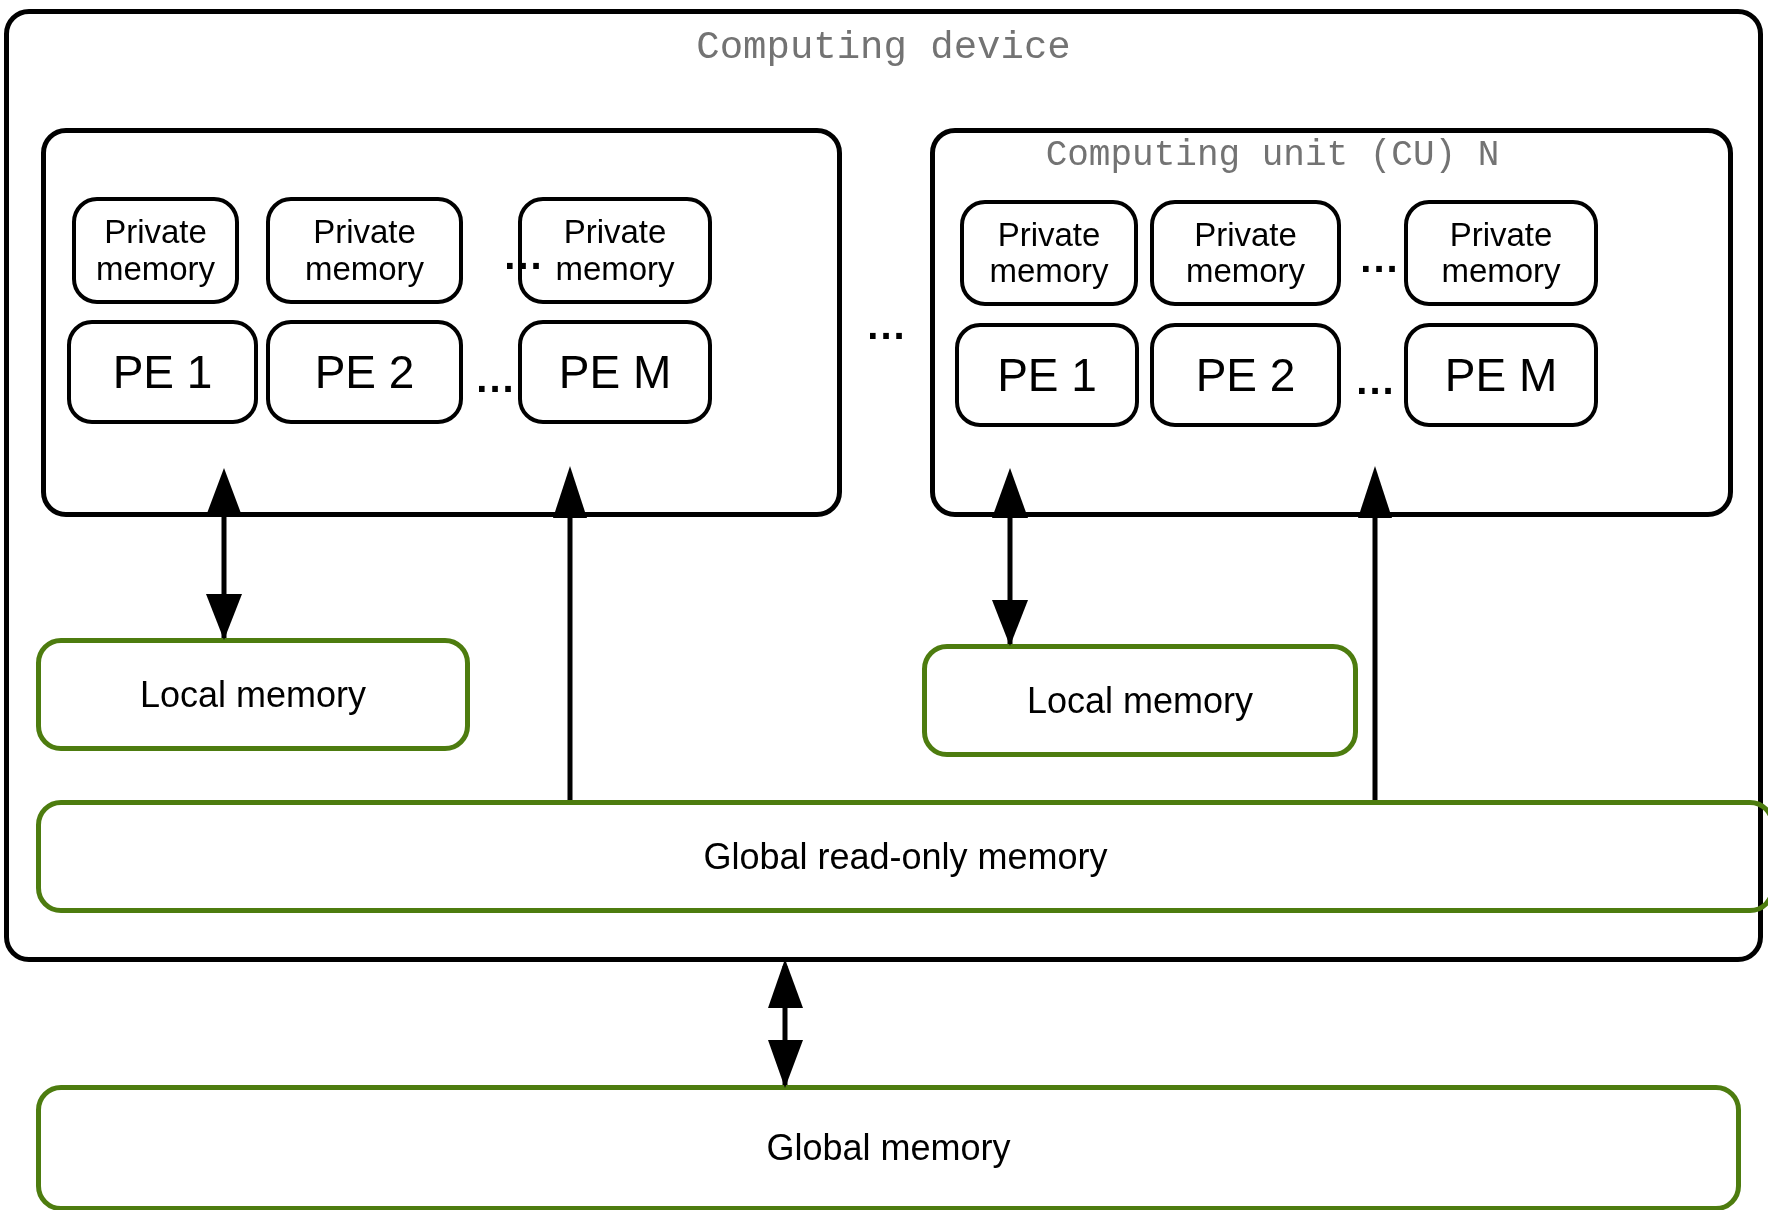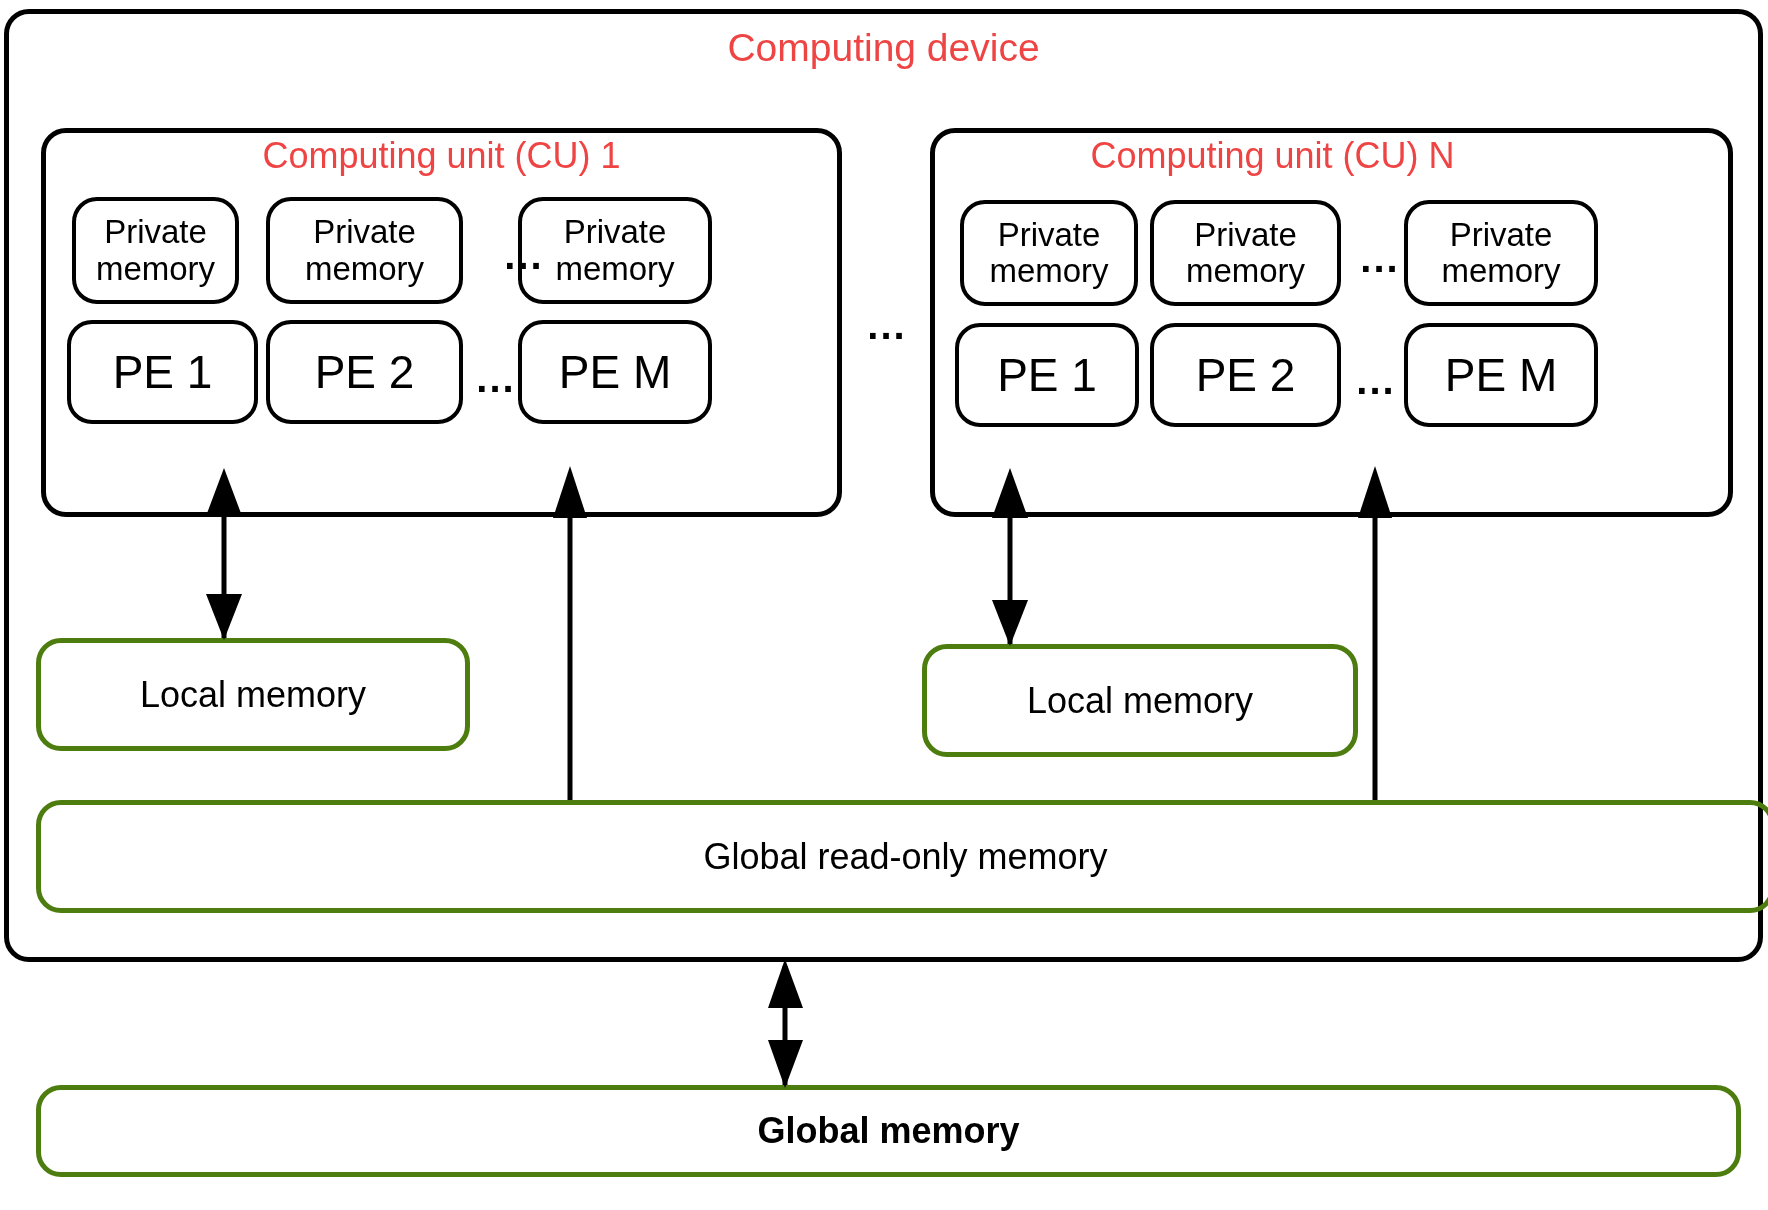--- a/index.html
+++ b/index.html
@@ -6,21 +6,21 @@
   body{width:1768px;height:1210px;font-family:"Liberation Sans",sans-serif;color:#000;}
   #stage{position:relative;width:1768px;height:1210px;overflow:hidden;background:#fff;}
 
   .box{position:absolute;box-sizing:border-box;background:transparent;border-radius:25px;}
   .b-outer{border:5px solid #000;}
   .b-cu{border:5px solid #000;}
   .b-inner{border:4px solid #000;}
   .b-mem{border:5px solid #4d7c0f;}
 
   .lbl{position:absolute;text-align:center;line-height:1.08;white-space:pre-line;
-       font-family:Liberation Sans, sans-serif;color:#ef4444;}
+       font-family:Liberation Mono, monospace;color:#737373;}
   .lbl-title{font-size:39px;}
   .lbl-cu{font-size:36px;}
   .lbl-small{font-size:33px;}
   .lbl-pe{font-size:46px;}
   .lbl-mem{font-size:36px;}
 
   .center-v{display:flex;align-items:center;justify-content:center;}
 
   .dots{position:absolute;font-size:40px;font-weight:700;letter-spacing:2px;
         line-height:1;color:#000;font-family:"Liberation Sans",sans-serif;}
@@ -30,21 +30,20 @@
 </head>
 <body>
 
 <div id="stage">
 
   <div class="box b-outer" style="left:4px;top:9px;width:1759px;height:953px;"></div>
 
   <div class="lbl lbl-title" style="left:4px;top:27px;width:1759px;">Computing device</div>
 
   <div class="box b-cu" style="left:41px;top:128px;width:801px;height:389px;"></div>
-  <div class="lbl lbl-cu" style="left:41px;top:137px;width:801px;">Computing unit (CU) 1</div>
 
   <div class="box b-inner center-v" style="left:72px;top:197px;width:167px;height:107px;">
     <span class="lbl-small" style="white-space:pre-line;text-align:center;line-height:1.1;">Private
 memory</span>
   </div>
   <div class="box b-inner center-v" style="left:266px;top:197px;width:197px;height:107px;">
     <span class="lbl-small" style="white-space:pre-line;text-align:center;line-height:1.1;">Private
 memory</span>
   </div>
   <div class="dots" style="left:474px;top:235px;width:100px;text-align:center;">...</div>
@@ -98,21 +97,21 @@
     <span class="lbl-mem">Local memory</span>
   </div>
   <div class="box b-mem center-v" style="left:922px;top:644px;width:436px;height:113px;">
     <span class="lbl-mem">Local memory</span>
   </div>
 
   <div class="box b-mem center-v" style="left:36px;top:800px;width:1739px;height:113px;">
     <span class="lbl-mem">Global read-only memory</span>
   </div>
 
-  <div class="box b-mem center-v" style="left:36px;top:1085px;width:1705px;height:92px;font-weight:bold;">
+  <div class="box b-mem center-v" style="left:36px;top:1085px;width:1705px;height:126px;">
     <span class="lbl-mem">Global memory</span>
   </div>
 
   <svg class="arrows" viewBox="0 0 1768 1210">
 
     <g>
       <line x1="224" y1="478" x2="224" y2="638" stroke="#000" stroke-width="5"></line>
       <polygon points="224,468 206,516 242,516" fill="#000"></polygon>
       <polygon points="224,640 206,594 242,594" fill="#000"></polygon>
     </g>

